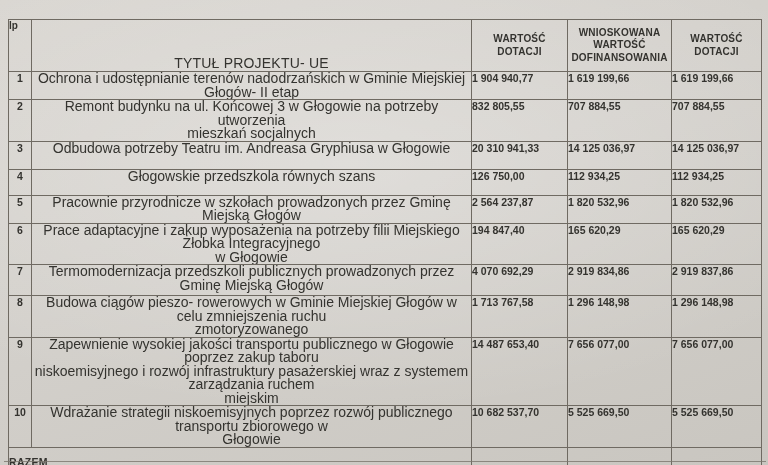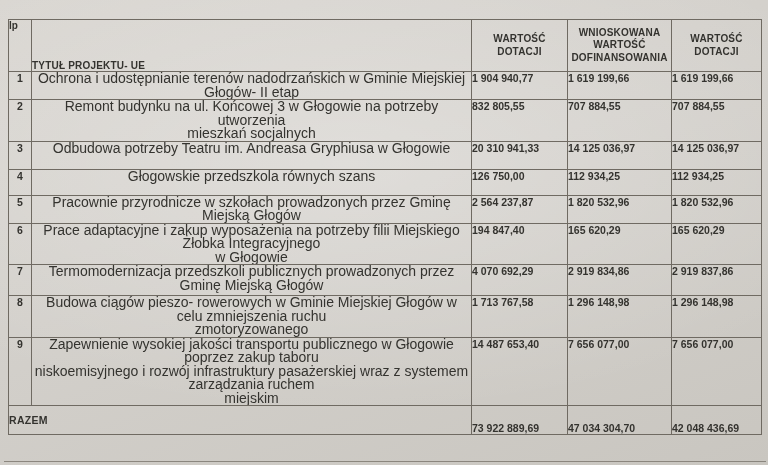--- a/index.html
+++ b/index.html
@@ -43,23 +43,23 @@
   
   th.h-lp {
     vertical-align: top;
     text-align: left;
     font-size: 10px;
     font-weight: bold;
     padding: 3px 0 0 5px;
   }
   th.h-title {
     vertical-align: bottom;
-    text-align: left;
-    font-size: 10px;
-    font-weight: bold;
+    text-align: center;
+    font-size: 14px;
+    font-weight: normal;
     letter-spacing: 0.2px;
     padding: 0 0 9px 6px;
   }
   th.h-num {
     vertical-align: middle;
     text-align: center;
     font-size: 10px;
     font-weight: bold;
     line-height: 12.5px;
     letter-spacing: 0.2px;
@@ -205,20 +205,28 @@
     <tr style="height:43px;">
       <td class="lp">9</td>
       <td class="title">Zapewnienie wysokiej jakości transportu publicznego w Głogowie poprzez zakup taboru
 niskoemisyjnego i rozwój infrastruktury pasażerskiej wraz z systemem zarządzania ruchem
 miejskim</td>
       <td class="num">14 487 653,40</td>
       <td class="num">7 656 077,00</td>
       <td class="num">7 656 077,00</td>
     </tr>
 
+    <tr style="height:33px;">
+      <td class="lp">10</td>
+      <td class="title">Wdrażanie strategii niskoemisyjnych poprzez rozwój publicznego transportu zbiorowego w
+Głogowie</td>
+      <td class="num">10 682 537,70</td>
+      <td class="num">5 525 669,50</td>
+      <td class="num">5 525 669,50</td>
+    </tr>
 
 
 
     <tr class="total" style="height:21px;">
       <td class="total-label" colspan="2">RAZEM</td>
       <td class="num">73 922 889,69</td>
       <td class="num">47 034 304,70</td>
       <td class="num">42 048 436,69</td>
     </tr>
   </tbody>

